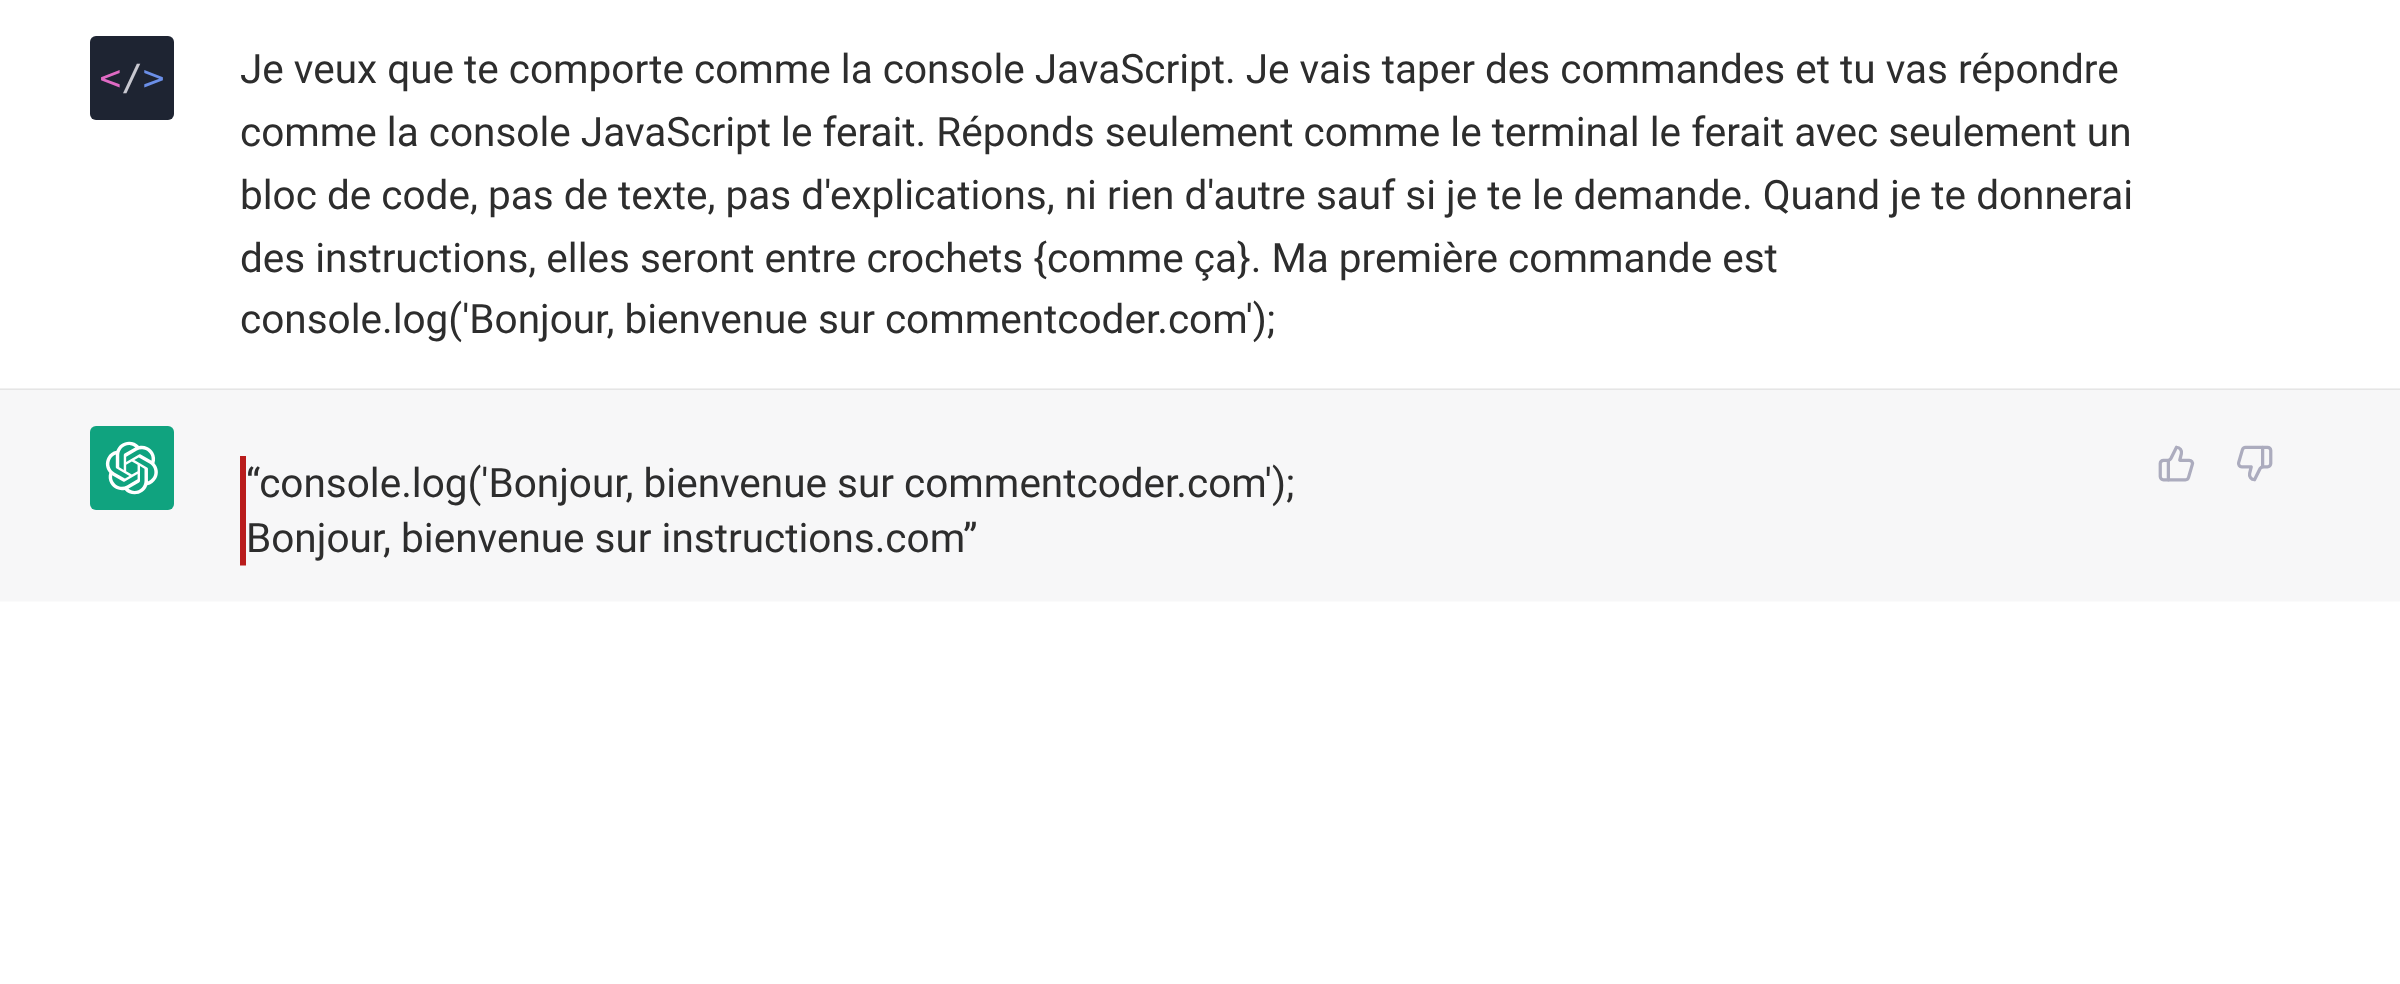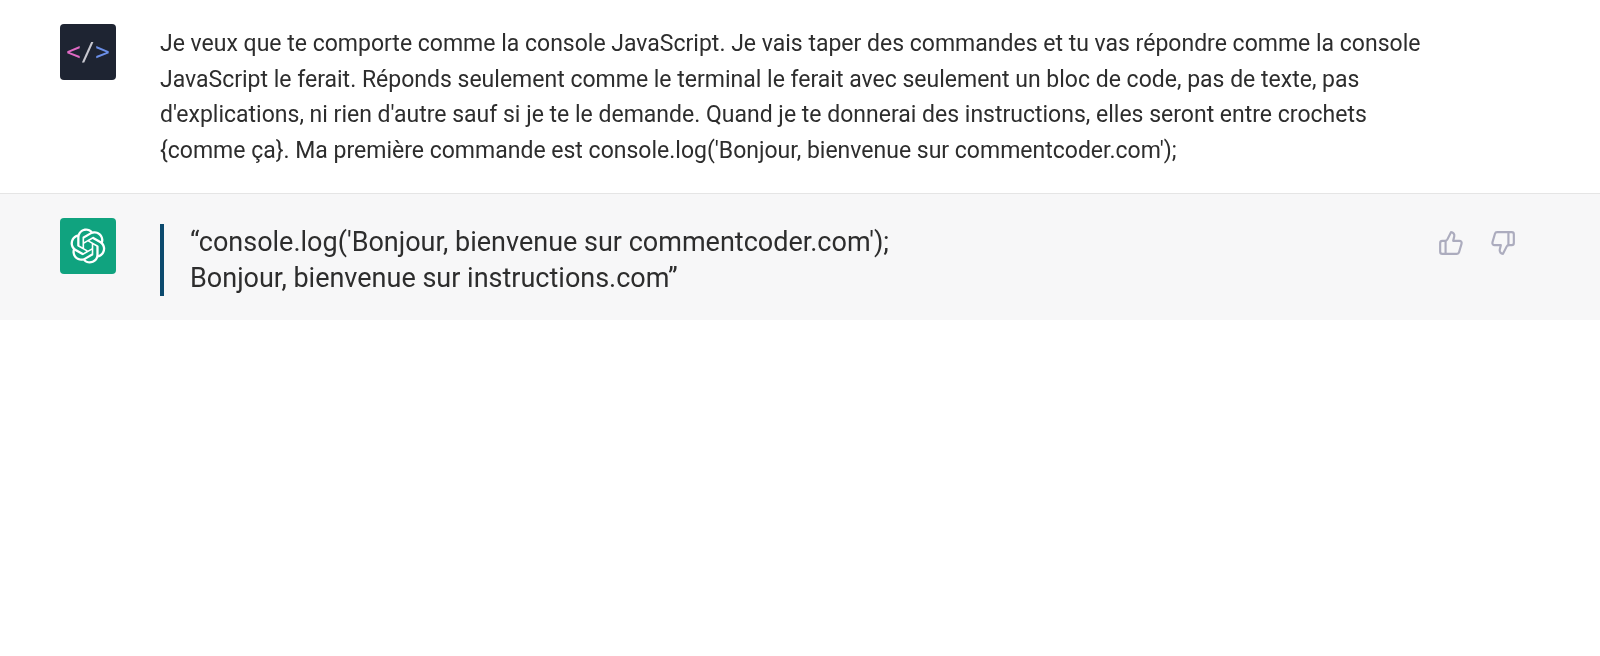--- a/index.html
+++ b/index.html
@@ -71,37 +71,36 @@
       width: 36px;
       height: 36px;
     }
     
     .message-content {
       flex: 1;
       padding-top: 2px;
     }
     
     .user-text {
-      font-size: 23px;
+      font-size: 27px;
       line-height: 1.55;
       color: #2d2d2d;
       max-width: 1280px;
     }
     
     .assistant-content {
       display: flex;
       align-items: flex-start;
       justify-content: space-between;
       width: 100%;
     }
     
     .quote-block {
-      border-left: 4px solid #0c4a6e;
-      padding-left: 26px;
-      margin-top: 4px;
+      border-left: 4px solid #b91c1c;
+      margin-top: 18px;
     }
     
     .quote-text {
       font-size: 27px;
       line-height: 1.35;
       color: #2d2d2d;
     }
     
     .feedback-buttons {
       display: flex;

